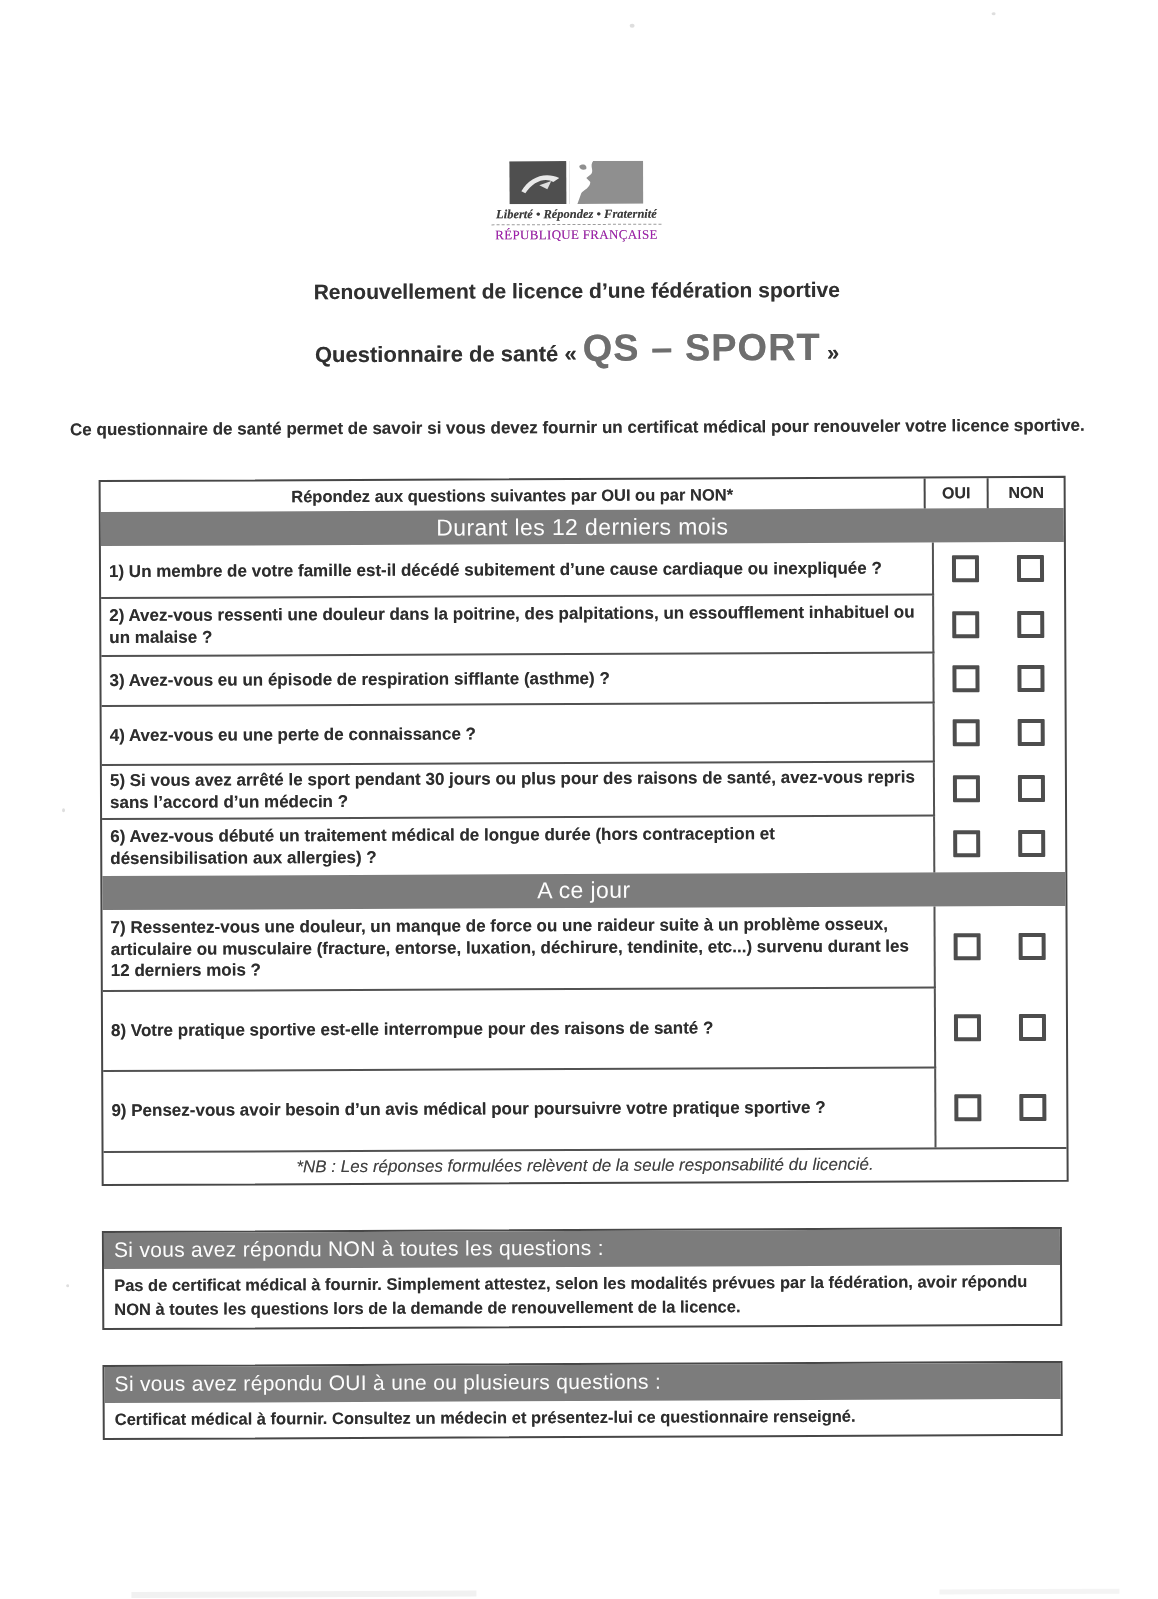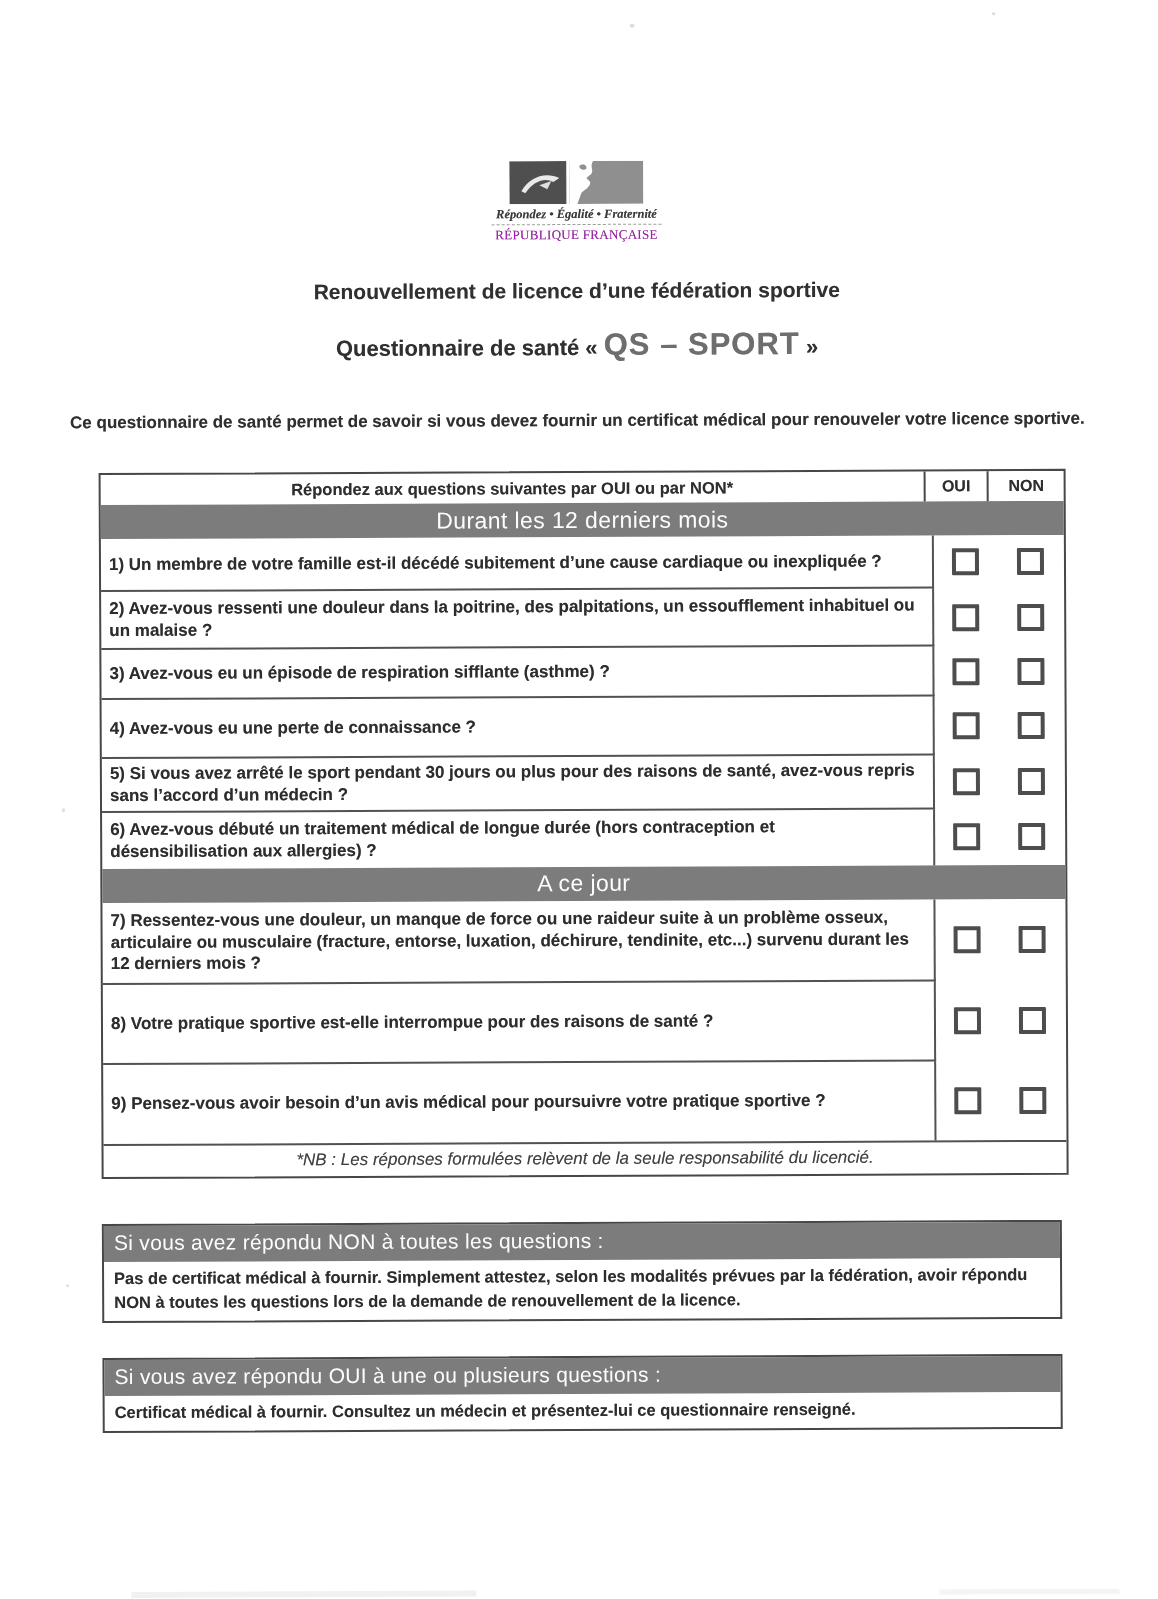--- a/index.html
+++ b/index.html
@@ -22,21 +22,21 @@
     font-size:12.5px;color:#3a3a3a;margin-top:3px;white-space:nowrap;
   }
   .republic{
     font-family:"Liberation Serif",serif;font-weight:normal;font-size:13px;
     color:#a21caf;letter-spacing:.3px;white-space:nowrap;
     border-top:1px dashed #9c9c9c;margin-top:2px;padding-top:2px;
   }
   
   h1{ text-align:center;font-size:21px;font-weight:bold;margin:36px 0 0;color:#303030;}
   h2{ text-align:center;font-size:22px;font-weight:bold;margin:24px 0 0;color:#303030;}
-  h2 .code{font-size:31px;color:var(--code_gray,#6e6e6e);letter-spacing:1px;}
+  h2 .code{font-size:38px;color:var(--code_gray,#6e6e6e);letter-spacing:1px;}
   .intro{ text-align:center;font-size:17px;font-weight:bold;margin:48px 30px 0;color:#2f2f2f;}
   
   .qtable{
     width:967px;margin:40px 0 0 100px;box-sizing:border-box;
     border:2px solid #474747;background:#fff;
   }
   .thead{display:flex;height:30px;}
   .h-q{flex:1;border-right:2px solid #474747;display:flex;align-items:center;justify-content:center;
        font-weight:bold;font-size:16.5px;}
   .h-c{width:61px;border-right:2px solid #474747;display:flex;align-items:center;justify-content:center;
@@ -90,21 +90,21 @@
 
   <div class="logo">
     <svg width="134" height="43" viewBox="0 0 134 43">
       <rect x="0" y="0" width="57" height="43" fill="#4f4f4f"></rect>
       <path d="M12,30 C20,16 36,10 50,17 L44,21 C36,16 24,20 16,32 Z" fill="#e9e9e9"></path>
       <path d="M30,24 l12,-4 l-4,8 z" fill="#dedede"></path>
       <rect x="60" y="0" width="74" height="43" fill="#8f8f8f"></rect>
       <path d="M60,0 L84,0 C80,5 85,9 82,13 L77,17 L81,21 C81,27 74,29 72,32 L68,43 L60,43 Z" fill="#ffffff"></path>
       <path d="M70,5 c4,-3 8,-1 7,3 c-3,2 -7,0 -7,-3 z" fill="#8f8f8f"></path>
     </svg>
-    <div class="motto">Répondez • Égalité • Fraternité</div>
+    <div class="motto">Liberté • Répondez • Fraternité</div>
     <div class="republic">RÉPUBLIQUE FRANÇAISE</div>
   </div>
 
   <h1>Renouvellement de licence d’une fédération sportive</h1>
 
   <h2>
     <span>Questionnaire de santé «</span>
     <span class="code">QS – SPORT</span>
     <span>»</span>
   </h2>

